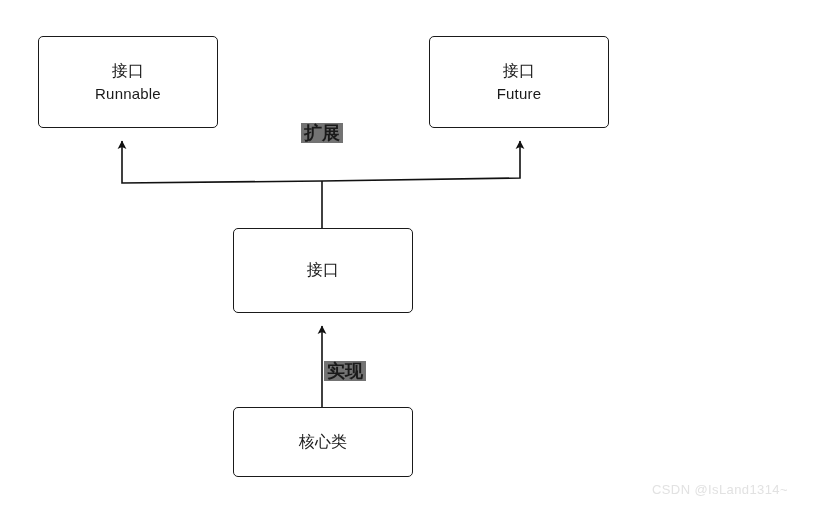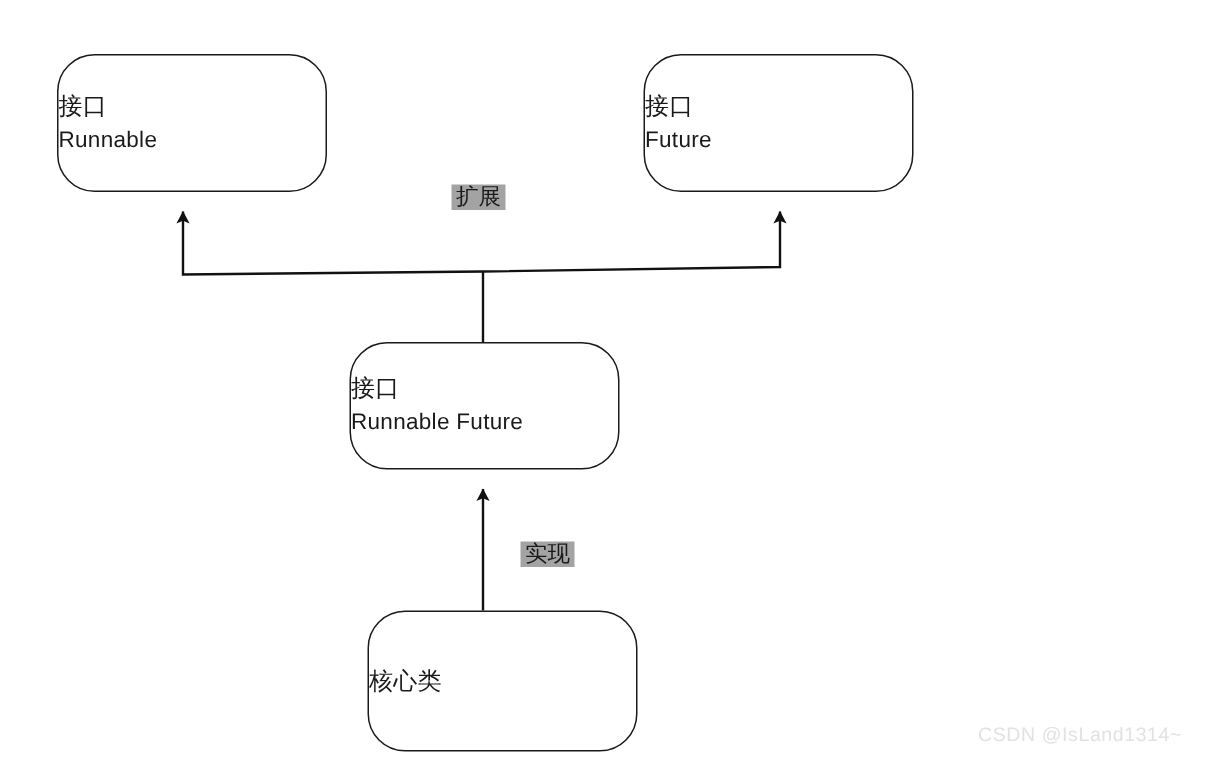--- a/index.html
+++ b/index.html
@@ -23,49 +23,50 @@
     left: 0;
     top: 0;
     width: 815px;
     height: 507px;
   }
   .node-box {
     position: absolute;
     box-sizing: border-box;
     background: #ffffff;
     border: 1.4px solid #1a1a1a;
-    border-radius: 25px;
+    border-radius: 5px;
     display: flex;
     flex-direction: column;
-    align-items: flex-start;
+    align-items: center;
     justify-content: center;
     z-index: 3;
   }
   .node-line {
     color: #1a1a1a;
     font-size: 15px;
     line-height: 1.42;
     text-align: center;
     white-space: nowrap;
     letter-spacing: 0.2px;
   }
   .node-line.cn {
     font-family: "DejaVu Sans", "Liberation Sans", sans-serif;
     font-size: 16px;
   }
   .edge-label {
     position: absolute;
     color: #1a1a1a;
     font-family: "DejaVu Sans", "Liberation Sans", sans-serif;
-    font-size: 15px;
+    font-size: 18px;
     line-height: 1;
     white-space: nowrap;
-    background: #a3a3a3;
+    background: #737373;
     padding: 1px 3px;
     z-index: 4;
+    font-weight: bold;
   }
   .watermark {
     position: absolute;
     color: #e2e2e2;
     font-size: 13px;
     font-family: "Liberation Sans", "DejaVu Sans", sans-serif;
     letter-spacing: 0.4px;
     white-space: nowrap;
     z-index: 2;
     user-select: none;
@@ -97,26 +98,25 @@
     <div class="node-line">Runnable</div>
   </div>
 
   <div class="node-box" style="left:429px; top:36px; width:180px; height:92px;">
     <div class="node-line cn">接口</div>
     <div class="node-line">Future</div>
   </div>
 
   <div class="node-box" style="left:233px; top:228px; width:180px; height:85px;">
     <div class="node-line cn">接口</div>
-    <div class="node-line">Runnable Future</div>
   </div>
 
-  <div class="node-box" style="left:233px; top:407px; width:180px; height:94px;margin-left:12px;">
+  <div class="node-box" style="left:233px; top:407px; width:180px; height:70px;">
     <div class="node-line cn">核心类</div>
   </div>
 
   <div class="edge-label" style="left:301px; top:123px;">扩展</div>
 
-  <div class="edge-label" style="left:324px; top:361px;margin-left:23px;">实现</div>
+  <div class="edge-label" style="left:324px; top:361px;">实现</div>
 
   <div class="watermark" style="left:652px; top:482px;text-align:center;">CSDN @IsLand1314~</div>
 
 </div>
 
 </body></html>

